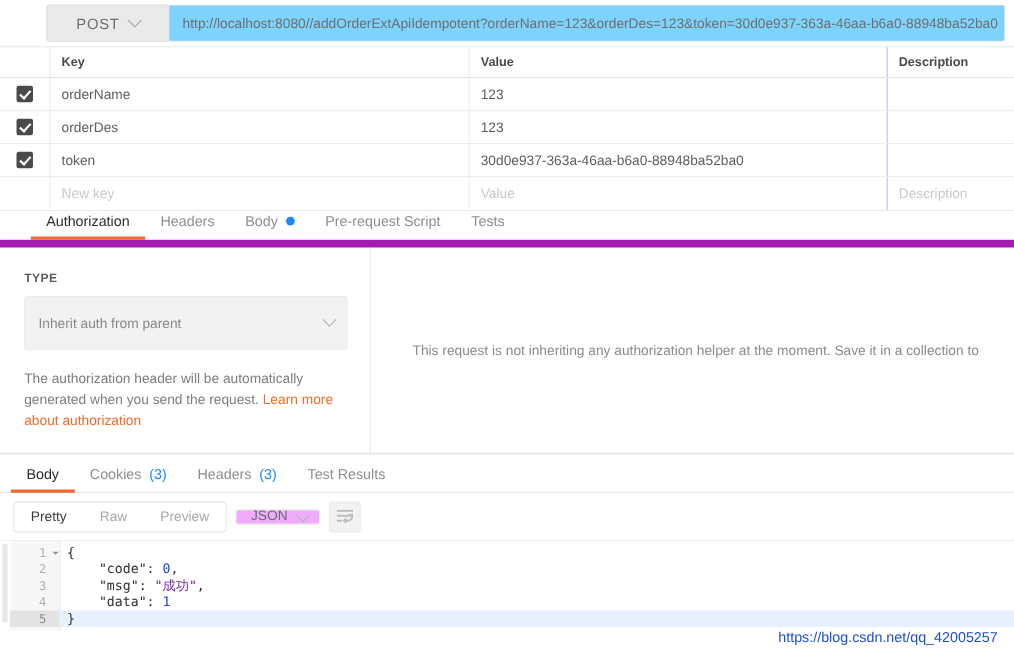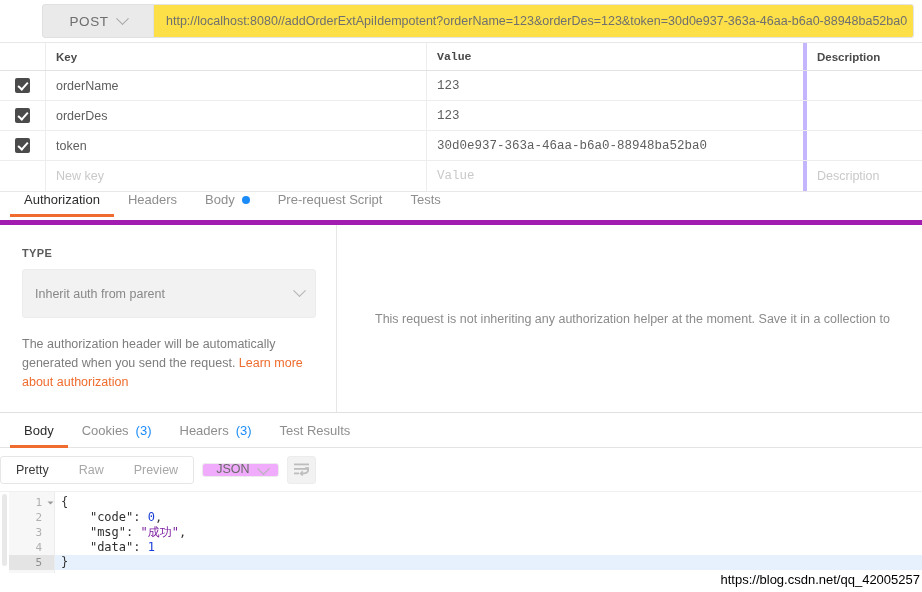--- a/index.html
+++ b/index.html
@@ -40,21 +40,21 @@
     letter-spacing: .6px;
   }
   .chev {
     width: 9px; height: 9px;
     border-right: 1.6px solid #a8a8a8;
     border-bottom: 1.6px solid #a8a8a8;
     transform: rotate(45deg) translate(-2px,-2px);
   }
   .url-input {
     flex: 1;
-    background: #fde047;
+    background: #7dd3fc;
     border: 1px solid #e4e4e4;
     border-left: none;
     border-radius: 0 3px 3px 0;
     display: flex;
     align-items: center;
     padding: 0 12px;
     overflow: hidden;
   }
   .url-text {
     font-size: 12.5px;
@@ -85,23 +85,22 @@
     flex: 0 0 381px;
     display: flex; align-items: center;
     padding-left: 10px;
     border-right: 1px solid #ededed;
     overflow: hidden;
   }
   .cell-val {
     flex: 0 0 380px;
     display: flex; align-items: center;
     padding-left: 10px;
-    border-right: 4px solid #c4b5fd;
-    overflow: hidden;
-    font-family: Liberation Mono, monospace;
+    border-right: 1px solid #c4b5fd;
+    overflow: hidden;
   }
   .cell-desc {
     flex: 1;
     display: flex; align-items: center;
     padding-left: 10px;
     overflow: hidden;
   }
   .th { font-size: 11.5px; font-weight: bold; color: #4a4a4a; text-align: center; }
   .td { font-size: 12.5px; color: #5e5e5e; white-space: nowrap; }
   .ph { font-size: 12.5px; color: #c9c9c9; white-space: nowrap; }
@@ -118,24 +117,24 @@
     left: 4.5px; top: 2px;
     width: 4px; height: 8px;
     border-right: 2px solid #fff;
     border-bottom: 2px solid #fff;
     transform: rotate(42deg);
   }
 
   
   .req-tabs {
     display: flex;
-    align-items: flex-start;
+    align-items: center;
     height: 33px;
-    padding-left: 10px;
-    border-bottom: 5px solid #a21caf;
+    padding-left: 28px;
+    border-bottom: 7px solid #a21caf;
     background: #fff;
   }
   .rtab {
     font-size: 13px;
     color: #8e8e8e;
     padding: 0 14px 9px 14px;
     cursor: pointer;
     position: relative;
     display: flex;
     align-items: center;
@@ -225,21 +224,21 @@
     padding-left: 10px;
     border-bottom: 1px solid #e4e4e4;
   }
   .count { color: #1b8bf9; }
 
   
   .res-toolbar {
     display: flex;
     align-items: center;
     height: 43px;
-    padding-left: 0;
+    padding-left: 12px;
     gap: 8px;
   }
   .seg {
     display: flex;
     height: 28px;
     border: 1px solid #e6e6e6;
     border-radius: 3px;
     overflow: hidden;
     background: #fff;
   }
@@ -336,24 +335,24 @@
     padding-left: 6px;
     white-space: pre;
   }
   .cline.hl { background: #e7f0fd; }
   .k-str { color: #2f2f2f; }
   .v-num { color: #1b3fd8; }
   .v-str { color: #7c1fa0; }
 
   .watermark {
     position: absolute;
-    right: 2px;
+    right: 15px;
     bottom: 5px;
     font-size: 13px;
-    color: #000000;
+    color: #1d4ed8;
     font-family: "Liberation Sans", sans-serif;
     pointer-events: none;
     white-space: nowrap;
   }
 </style>
 </head>
 <body>
 
 <div class="url-bar">
   <div class="method-box">

